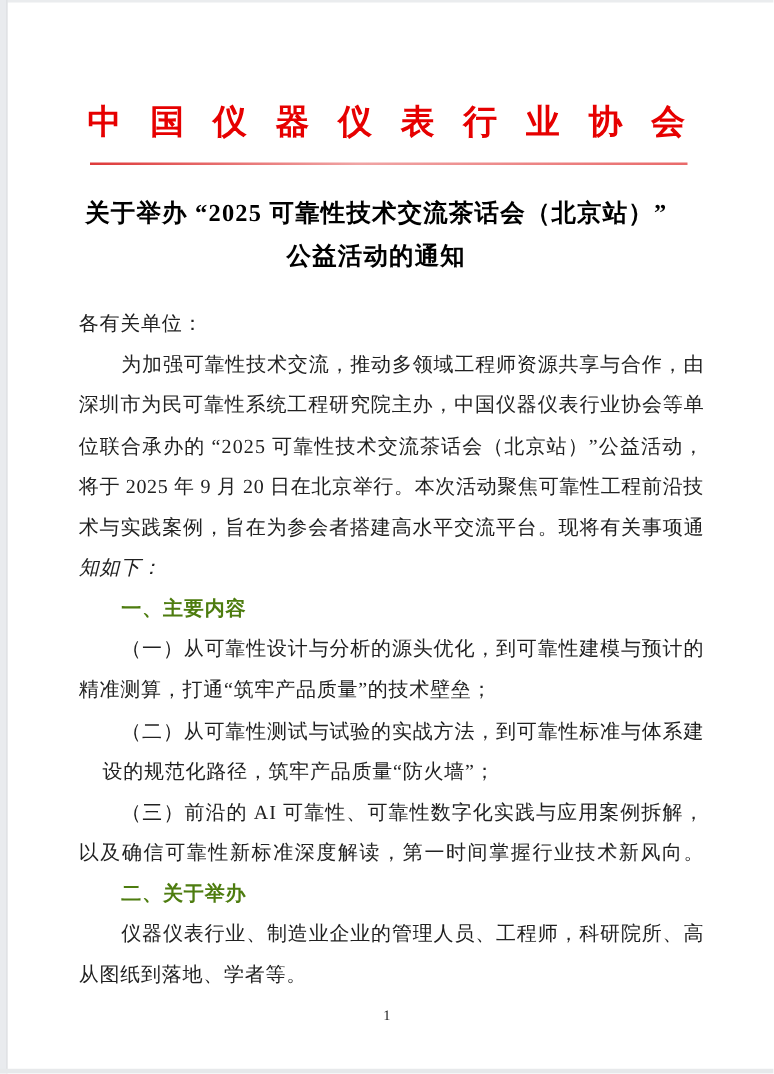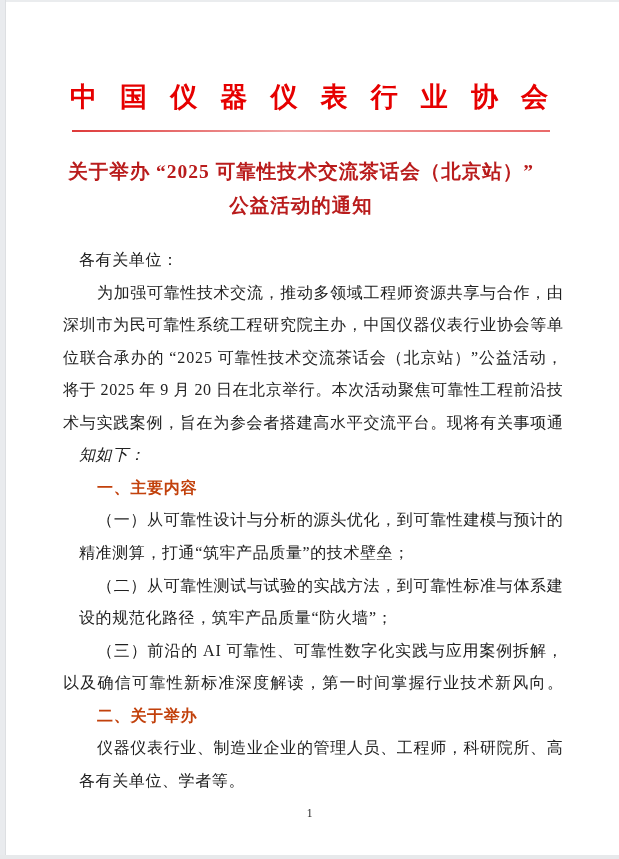--- a/index.html
+++ b/index.html
@@ -37,41 +37,41 @@
   }
 
   
   .title-line {
     position: absolute;
     left: 0; width: 602px;
     text-align: center;
     font-size: 19.5px;
     font-weight: 700;
     letter-spacing: 1px;
-    color: #b91c1c;
+    color: #000000;
     line-height: 24px;
     white-space: pre;
   }
   .title-line-1 { top: 160px; }
   .title-line-2 { top: 194px; }
 
   
   .line {
     position: absolute;
     height: 21px;
     line-height: 20px;
     font-size: 16px;
     color: #212121;
     white-space: pre;
   }
   .line span { white-space: pre; }
-  .plain          { left: 79px; letter-spacing: 0.6px; }
+  .plain          { left: 63px; letter-spacing: 0.6px; }
   .justify        { left: 63px; width: 500px; display: flex; justify-content: space-between; }
   .indent-justify { left: 97px; width: 466px; display: flex; justify-content: space-between; }
-  .heading        { left: 97px; font-weight: 700; letter-spacing: 0.7px; color: #c2410c; }
+  .heading        { left: 97px; font-weight: 700; letter-spacing: 0.7px; color: #4d7c0f; }
 
   .page-number {
     position: absolute;
     left: 0; top: 806px;
     width: 619px;
     text-align: center;
     font-size: 11.5px;
     color: #222222;
     line-height: 14px;
   }
@@ -107,22 +107,22 @@
       <div class="line indent-justify" style="top: 282.55px;"><span>为</span><span>加</span><span>强</span><span>可</span><span>靠</span><span>性</span><span>技</span><span>术</span><span>交</span><span>流</span><span>，</span><span>推</span><span>动</span><span>多</span><span>领</span><span>域</span><span>工</span><span>程</span><span>师</span><span>资</span><span>源</span><span>共</span><span>享</span><span>与</span><span>合</span><span>作</span><span>，</span><span>由</span></div>
       <div class="line justify" style="top: 315.1px;"><span>深</span><span>圳</span><span>市</span><span>为</span><span>民</span><span>可</span><span>靠</span><span>性</span><span>系</span><span>统</span><span>工</span><span>程</span><span>研</span><span>究</span><span>院</span><span>主</span><span>办</span><span>，</span><span>中</span><span>国</span><span>仪</span><span>器</span><span>仪</span><span>表</span><span>行</span><span>业</span><span>协</span><span>会</span><span>等</span><span>单</span></div>
       <div class="line justify" style="top: 347.65px;"><span>位</span><span>联</span><span>合</span><span>承</span><span>办</span><span>的</span><span> </span><span>“</span><span>2</span><span>0</span><span>2</span><span>5</span><span> </span><span>可</span><span>靠</span><span>性</span><span>技</span><span>术</span><span>交</span><span>流</span><span>茶</span><span>话</span><span>会</span><span>（</span><span>北</span><span>京</span><span>站</span><span>）</span><span>”</span><span>公</span><span>益</span><span>活</span><span>动</span><span>，</span></div>
       <div class="line justify" style="top: 380.2px;"><span>将</span><span>于</span><span> </span><span>2</span><span>0</span><span>2</span><span>5</span><span> </span><span>年</span><span> </span><span>9</span><span> </span><span>月</span><span> </span><span>2</span><span>0</span><span> </span><span>日</span><span>在</span><span>北</span><span>京</span><span>举</span><span>行</span><span>。</span><span>本</span><span>次</span><span>活</span><span>动</span><span>聚</span><span>焦</span><span>可</span><span>靠</span><span>性</span><span>工</span><span>程</span><span>前</span><span>沿</span><span>技</span></div>
       <div class="line justify" style="top: 412.75px;"><span>术</span><span>与</span><span>实</span><span>践</span><span>案</span><span>例</span><span>，</span><span>旨</span><span>在</span><span>为</span><span>参</span><span>会</span><span>者</span><span>搭</span><span>建</span><span>高</span><span>水</span><span>平</span><span>交</span><span>流</span><span>平</span><span>台</span><span>。</span><span>现</span><span>将</span><span>有</span><span>关</span><span>事</span><span>项</span><span>通</span></div>
       <div class="line plain" style="top: 445.3px; font-style: italic;">知如下：</div>
       <div class="line heading" style="top: 477.85px;">一、主要内容</div>
       <div class="line indent-justify" style="top: 510.4px;"><span>（</span><span>一</span><span>）</span><span>从</span><span>可</span><span>靠</span><span>性</span><span>设</span><span>计</span><span>与</span><span>分</span><span>析</span><span>的</span><span>源</span><span>头</span><span>优</span><span>化</span><span>，</span><span>到</span><span>可</span><span>靠</span><span>性</span><span>建</span><span>模</span><span>与</span><span>预</span><span>计</span><span>的</span></div>
       <div class="line plain" style="top: 542.95px;">精准测算，打通“筑牢产品质量”的技术壁垒；</div>
       <div class="line indent-justify" style="top: 575.5px;"><span>（</span><span>二</span><span>）</span><span>从</span><span>可</span><span>靠</span><span>性</span><span>测</span><span>试</span><span>与</span><span>试</span><span>验</span><span>的</span><span>实</span><span>战</span><span>方</span><span>法</span><span>，</span><span>到</span><span>可</span><span>靠</span><span>性</span><span>标</span><span>准</span><span>与</span><span>体</span><span>系</span><span>建</span></div>
-      <div class="line plain" style="top: 608.05px;">设的规范化路径，筑牢产品质量“防火墙”；</div>
+      <div class="line plain" style="top: 608.05px; margin-left: 19px;">设的规范化路径，筑牢产品质量“防火墙”；</div>
       <div class="line indent-justify" style="top: 640.6px;"><span>（</span><span>三</span><span>）</span><span>前</span><span>沿</span><span>的</span><span> </span><span>A</span><span>I</span><span> </span><span>可</span><span>靠</span><span>性</span><span>、</span><span>可</span><span>靠</span><span>性</span><span>数</span><span>字</span><span>化</span><span>实</span><span>践</span><span>与</span><span>应</span><span>用</span><span>案</span><span>例</span><span>拆</span><span>解</span><span>，</span></div>
       <div class="line justify" style="top: 673.15px;"><span>以</span><span>及</span><span>确</span><span>信</span><span>可</span><span>靠</span><span>性</span><span>新</span><span>标</span><span>准</span><span>深</span><span>度</span><span>解</span><span>读</span><span>，</span><span>第</span><span>一</span><span>时</span><span>间</span><span>掌</span><span>握</span><span>行</span><span>业</span><span>技</span><span>术</span><span>新</span><span>风</span><span>向</span><span>。</span></div>
       <div class="line heading" style="top: 705.7px;">二、关于举办</div>
       <div class="line indent-justify" style="top: 738.25px;"><span>仪</span><span>器</span><span>仪</span><span>表</span><span>行</span><span>业</span><span>、</span><span>制</span><span>造</span><span>业</span><span>企</span><span>业</span><span>的</span><span>管</span><span>理</span><span>人</span><span>员</span><span>、</span><span>工</span><span>程</span><span>师</span><span>，</span><span>科</span><span>研</span><span>院</span><span>所</span><span>、</span><span>高</span></div>
-      <div class="line plain" style="top: 770.8px;">各有关单位、学者等。</div>
+      <div class="line plain" style="top: 770.8px;">从图纸到落地、学者等。</div>
     </div>
 
   <div class="page-number">1</div>
 </div>
 
 </body></html>

